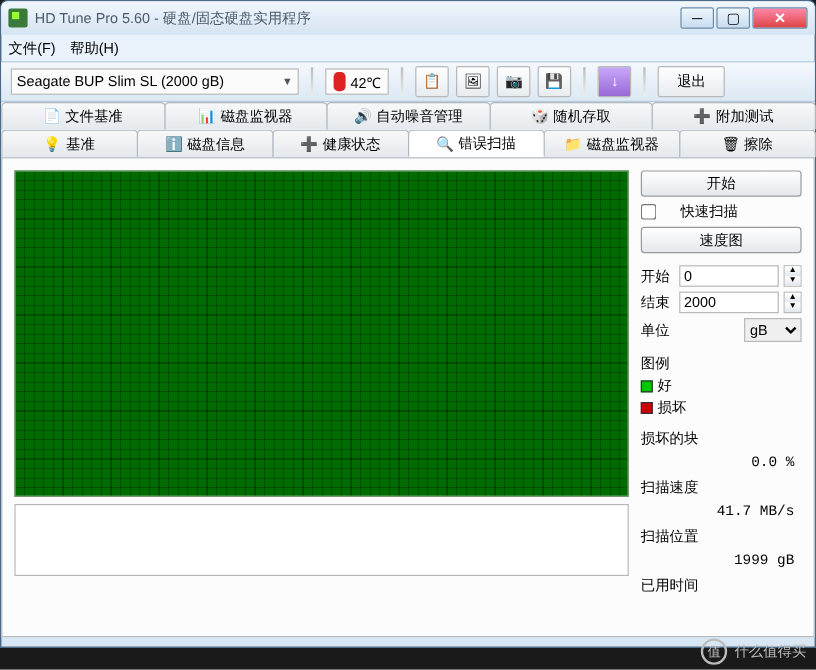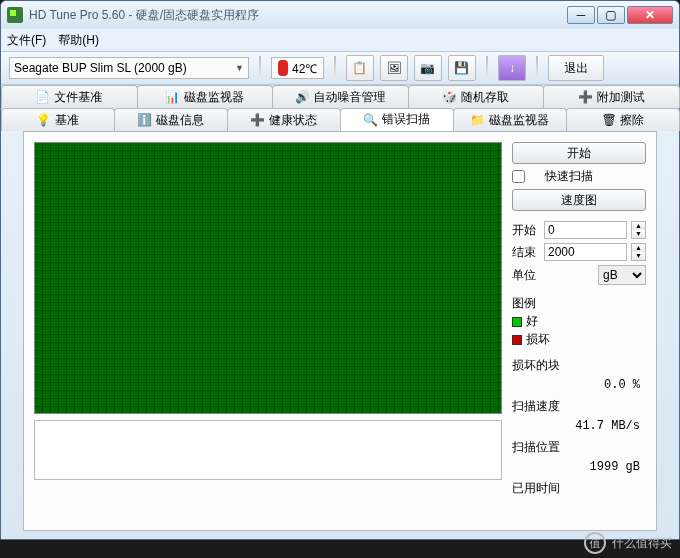--- a/index.html
+++ b/index.html
@@ -19,21 +19,21 @@
 .temp { display: flex; align-items: center; gap: 4px; background: #fafbfa; border: 1px solid #b8b8b8; padding: 1px 6px; height: 22px; }
 .temp .therm { width: 10px; height: 16px; background: #d22; border-radius: 4px; position: relative; }
 .tbtn { width: 28px; height: 26px; border: 1px solid #b8b8b8; background: linear-gradient(#fefefe,#e8ecef); border-radius: 2px; display: flex; align-items: center; justify-content: center; cursor: pointer; }
 .tbtn.purple { background: linear-gradient(#c8a8f8,#9868d8); }
 .exit-btn { width: 56px; height: 26px; border: 1px solid #b8b8b8; background: linear-gradient(#fefefe,#e8ecef); border-radius: 2px; cursor: pointer; }
 .sep { width: 2px; height: 24px; background: linear-gradient(#bbb,#eee); margin: 0 4px; }
 .tabs-row { display: flex; height: 23px; background: #e8eef4; }
 .tab { flex: 1; border: 1px solid #b0b8c0; border-bottom: none; background: linear-gradient(#f8f8f8,#e4e8ec); display: flex; align-items: center; justify-content: center; gap: 4px; cursor: pointer; border-radius: 4px 4px 0 0; margin-right: -1px; }
 .tab.active { background: #fff; border-bottom: 1px solid #fff; z-index: 2; font-weight: normal; }
 .tab-icon { width: 14px; height: 14px; display: inline-flex; align-items: center; justify-content: center; }
-.content { background: #fcfcfc; border: 1px solid #b0b8c0; margin: 0 22px 4px; height: 400px; padding: 10px; display: flex; gap: 10px; }
+.content { background: #fcfcfc; border: 1px solid #b0b8c0; margin: 0 0 4px; height: 400px; padding: 10px; display: flex; gap: 10px; }
 .scan-area { flex: 1; display: flex; flex-direction: column; gap: 6px; }
 .scan-grid { flex: 0 0 272px; background: #00c800; border: 1px solid #888; background-image: repeating-linear-gradient(#0b0 0 7px, #080 7px 8px), repeating-linear-gradient(90deg, #0b0 0 7px, #080 7px 8px); background-blend-mode: multiply; }
 .log-box { flex: 0 0 60px; border: 1px solid #b8b8b8; background: #fff; }
 .side-panel { width: 134px; display: flex; flex-direction: column; gap: 4px; }
 .btn { height: 22px; border: 1px solid #999; background: linear-gradient(#fefefe,#e4e8ec); border-radius: 3px; cursor: pointer; }
 .chk-row { display: flex; align-items: center; gap: 20px; }
 .chk-row input { margin: 0; }
 .field-row { display: flex; align-items: center; gap: 4px; }
 .field-row .lbl { width: 28px; }
 .field-row input[type=text] { flex: 1; border: 1px solid #b8b8b8; height: 18px; padding: 0 3px; width: 60px; }

